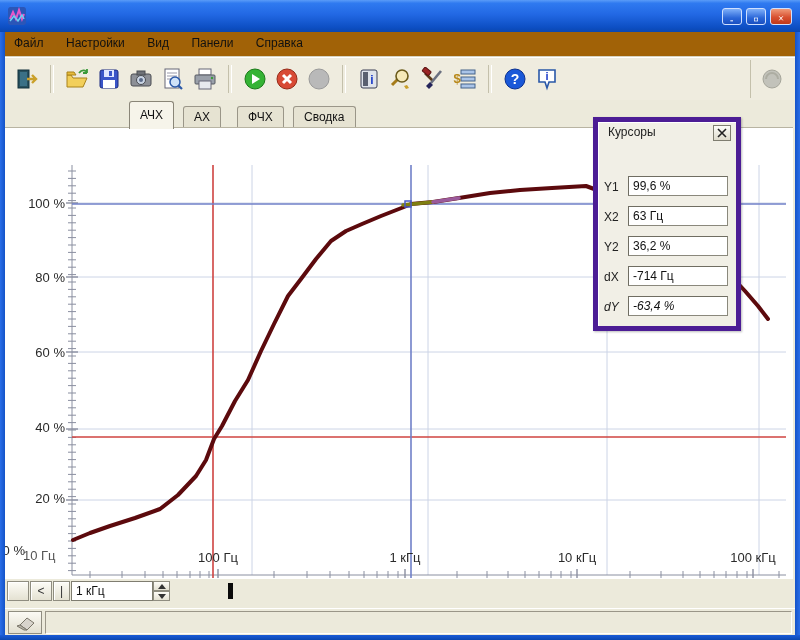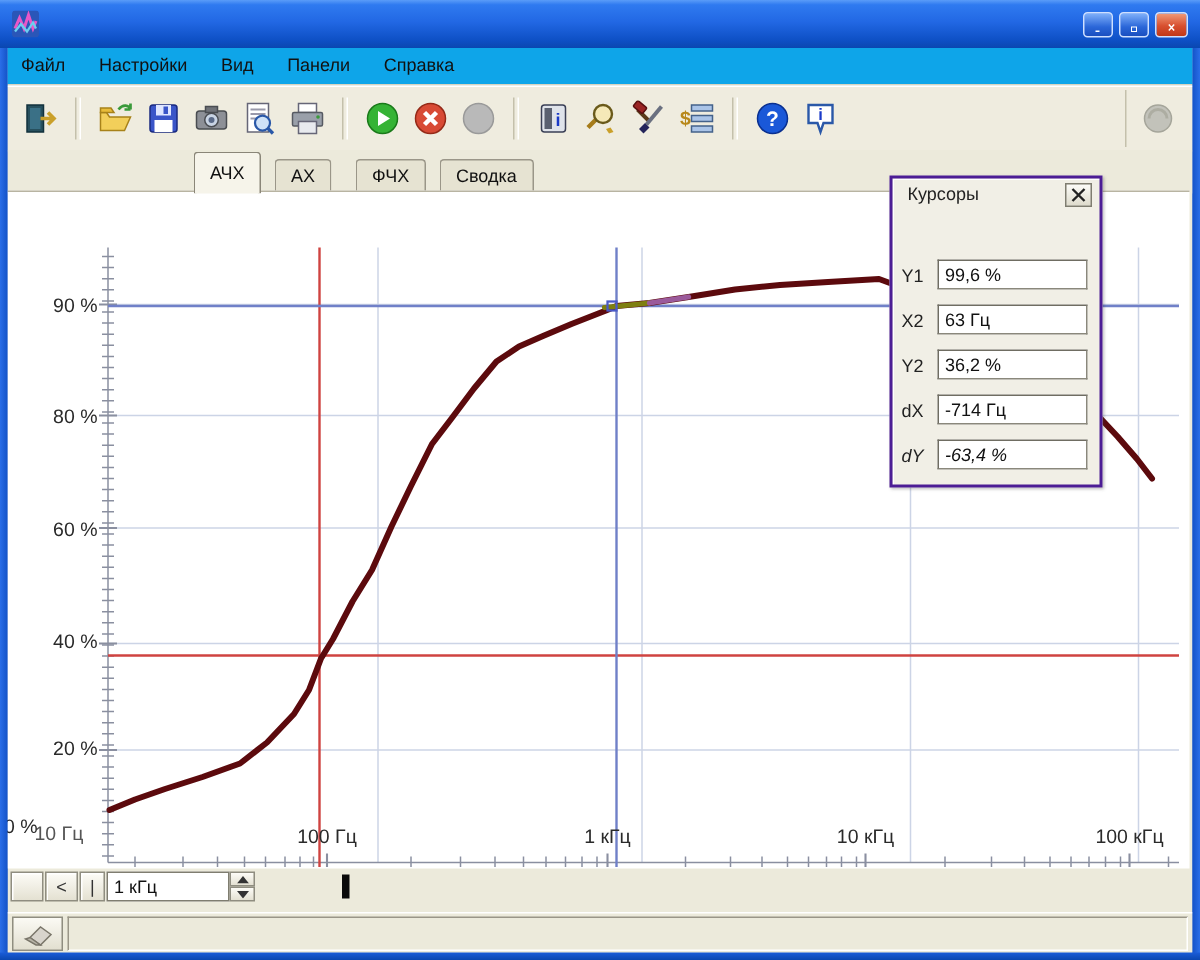--- a/index.html
+++ b/index.html
@@ -10,21 +10,21 @@
     background:linear-gradient(180deg,#5a9cf8 0%,#2f7af0 10%,#2268e4 45%,#0d4fc4 85%,#0a47b0 100%);}
   .appicon{position:absolute;left:8px;top:7px;width:18px;height:18px;border-radius:2px;}
   .title-text{position:absolute;left:32px;top:8px;color:#ffffff;font-size:13px;font-weight:bold;
     text-shadow:1px 1px 1px #0a3a90;white-space:nowrap;}
   .winbtn{position:absolute;top:8px;width:20px;height:17px;border-radius:3px;border:1px solid #cfe0ff;
     background:linear-gradient(180deg,#7fb0fa,#2a66d8 60%,#1a4fc0);box-sizing:border-box;}
   .winbtn.close{background:linear-gradient(180deg,#f09a78,#d85030 55%,#c03818);}
   
   .client{position:absolute;left:5px;top:32px;width:790px;height:603px;background:#eceadb;}
   
-  .menubar{position:absolute;left:0px;top:0px;width:790px;height:24px;background:#0ea5e9;border-bottom:1px solid #d8d4c0;}
+  .menubar{position:absolute;left:0px;top:0px;width:790px;height:24px;background:#a16207;border-bottom:1px solid #d8d4c0;}
   .menuitem{display:inline-block;padding:0 9px;line-height:23px;font-size:12px;color:#111;}
   
   .toolbar{position:absolute;left:0;top:25px;width:790px;height:42px;background:#efecdf;
     border-top:1px solid #ffffff;border-bottom:1px solid #cdc9b4;}
   .tbmain{position:absolute;left:2px;top:0;height:42px;display:flex;align-items:center;}
   .tbgroup{display:flex;align-items:center;padding:0 4px;}
   .tbsep{width:2px;height:28px;margin:0 3px;border-left:1px solid #c4c0ab;border-right:1px solid #ffffff;}
   .tbbtn{width:32px;height:32px;display:flex;align-items:center;justify-content:center;background:transparent;border:none;padding:0;}
   .tbbtn svg{width:24px;height:24px;}
   .tbright{position:absolute;right:2px;top:2px;width:42px;height:38px;border-left:1px solid #c4c0ab;
@@ -35,21 +35,21 @@
     background:#e6e3d2;border:1px solid #9a96885;border:1px solid #9a9688;border-bottom:none;border-radius:3px 3px 0 0;}
   .tab.active{height:27px;line-height:26px;background:#f6f4ea;border:1px solid #8a8678;border-bottom:none;z-index:2;}
   
   .chart-bg{position:absolute;left:0px;top:95px;width:788px;height:451px;background:#ffffff;border-top:1px solid #b8b4a2;}
   #plot{position:absolute;left:0px;top:95px;width:788px;height:451px;}
   .axlab{position:absolute;font-size:13px;color:#2a2a2a;white-space:nowrap;}
   .ylab{width:58px;text-align:right;}
   .xlab{text-align:center;}
   
   .cursors-panel{position:absolute;left:588px;top:85px;width:138px;height:204px;background:#f1efe6;
-    border:2px solid #4c1d95;box-shadow:inset 1px 1px 0 #ffffff, 1px 1px 2px rgba(60,60,60,.35);}
+    border:5px solid #4c1d95;box-shadow:inset 1px 1px 0 #ffffff, 1px 1px 2px rgba(60,60,60,.35);}
   .cp-title{position:absolute;left:10px;top:3px;font-size:12px;color:#222;}
   .cp-close{position:absolute;right:5px;top:3px;width:18px;height:16px;background:linear-gradient(180deg,#fcfcf8,#dedbcc);
     border:1px solid #7f7d70;display:flex;align-items:center;justify-content:center;padding:0;}
   .cp-row{position:absolute;left:6px;width:126px;height:22px;}
   .cp-lab{position:absolute;left:0;top:4px;font-size:12px;color:#222;width:22px;}
   .cp-field{position:absolute;left:24px;top:0;width:100px;height:20px;background:#ffffff;
     border:1px solid #8a887c;border-top-color:#6f6d62;border-left-color:#6f6d62;box-sizing:border-box;
     font-size:12px;line-height:18px;padding-left:4px;color:#111;}
   
   .ctrl-btn{position:absolute;top:549px;height:20px;background:linear-gradient(180deg,#fdfcf7,#e4e1d2);
@@ -361,21 +361,21 @@
         <line x1="67" y1="310" x2="781" y2="310" stroke="#cf4340" stroke-width="1.6"></line>
         <line x1="406" y1="38" x2="406" y2="454" stroke="#7080c8" stroke-width="1.6"></line>
         <line x1="67" y1="77" x2="781" y2="77" stroke="#7080c8" stroke-width="1.6"></line>
         <polyline points="68,413 85,406 105,399 130,391 155,382 173,368 191,349 201,333 209,312 217,299 230,274 243,253 256,224 269,197 283,169 296,152 311,132 326,114 341,104 357,97 376,89 399,80 406,77 428,75 454,71 485,66 515,63 547,61 581,59 600,66 615,73 629,79 645,87 661,97 676,106 691,120 707,134 725,148 740,164 753,179 763,192" fill="none" stroke="#5c0a0d" stroke-width="4" stroke-linejoin="round" stroke-linecap="round"></polyline>
         <polyline points="398,78 428,75" fill="none" stroke="#7f7f10" stroke-width="3.5" stroke-linejoin="round" stroke-linecap="round"></polyline>
         <polyline points="428,75 454,71" fill="none" stroke="#9b5a9b" stroke-width="3.5" stroke-linejoin="round" stroke-linecap="round"></polyline>
         <polyline points="613,73 634,81" fill="none" stroke="#7f7f10" stroke-width="3.5" stroke-linejoin="round" stroke-linecap="round"></polyline>
         <rect x="400" y="74" width="6" height="6" fill="none" stroke="#4a5ac8" stroke-width="1.5"></rect>
       </svg>
 
-    <div class="axlab ylab" style="left:2px;top:164px;">90 %</div>
+    <div class="axlab ylab" style="left:2px;top:164px;">100 %</div>
     <div class="axlab ylab" style="left:2px;top:238px;">80 %</div>
     <div class="axlab ylab" style="left:2px;top:313px;">60 %</div>
     <div class="axlab ylab" style="left:2px;top:388px;">40 %</div>
     <div class="axlab ylab" style="left:2px;top:459px;">20 %</div>
 
     <div class="axlab" style="left:18px;top:516px;color:#555;">10 Гц</div>
     <div class="axlab ylab" style="left:-38px;top:511px;">10 %</div>
 
     <div class="axlab xlab" style="left:185px;top:518px;width:56px;">100 Гц</div>
     <div class="axlab xlab" style="left:376px;top:518px;width:48px;">1 кГц</div>

